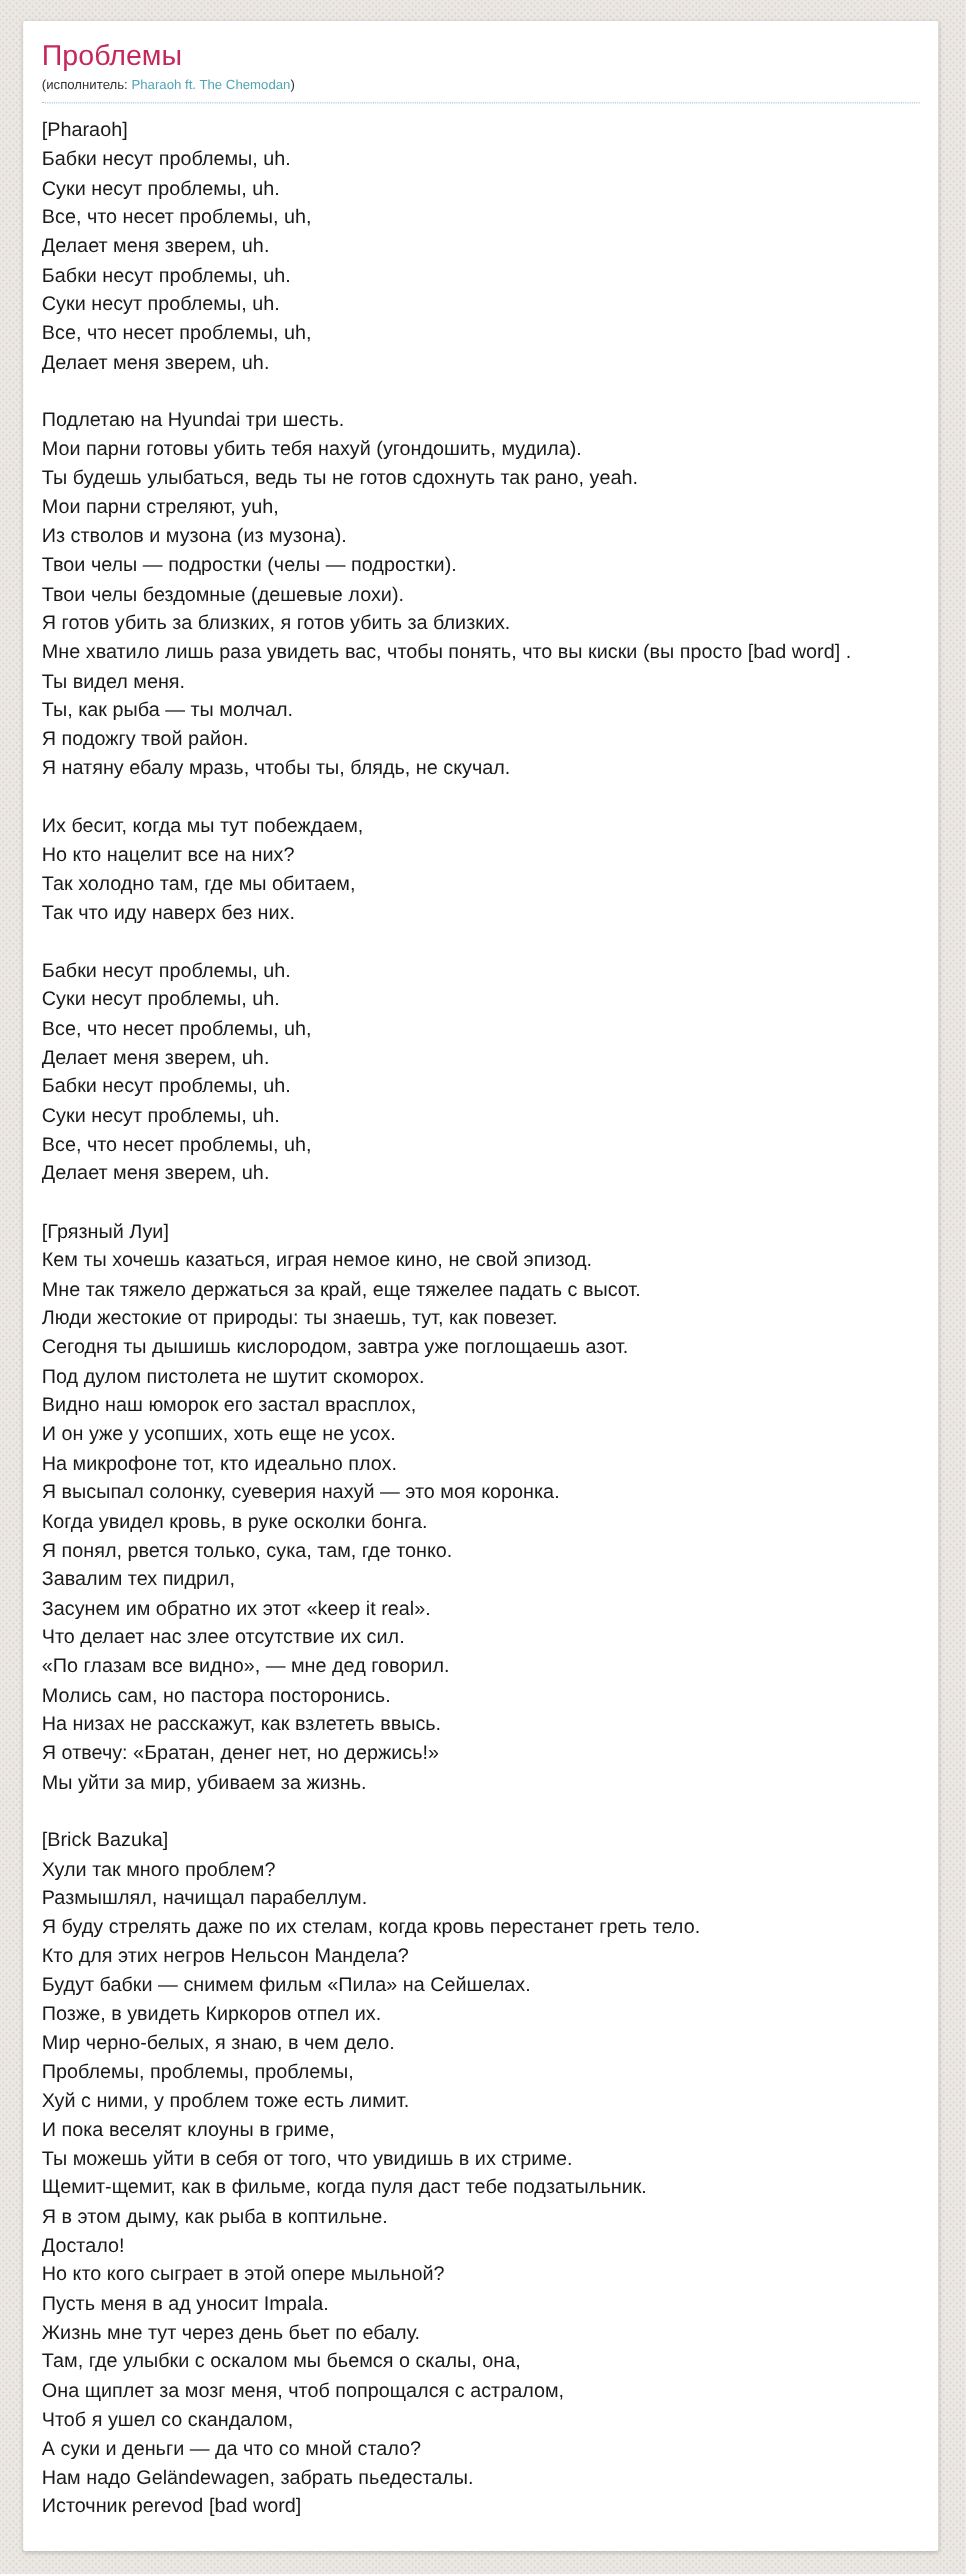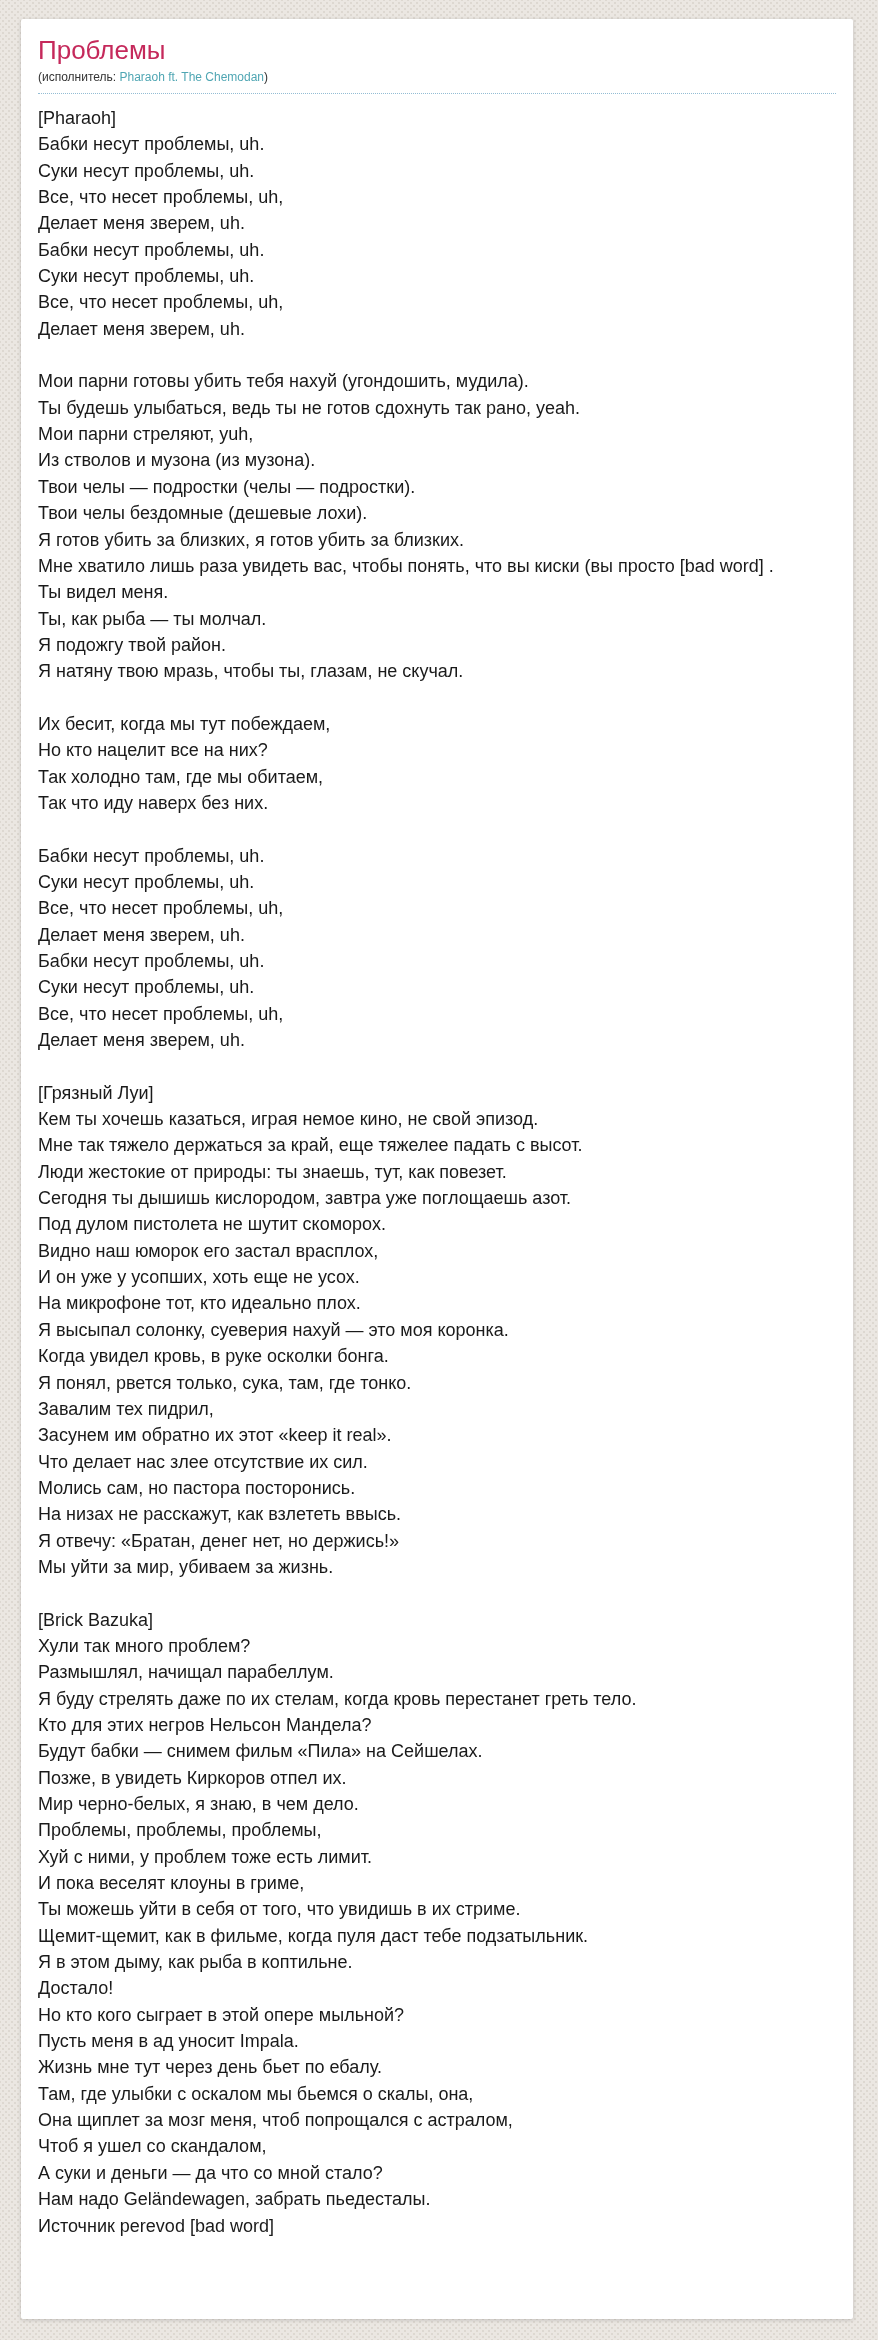--- a/index.html
+++ b/index.html
@@ -80,32 +80,33 @@
       <div class="lyric-line">[Pharaoh]</div>
       <div class="lyric-line">Бабки несут проблемы, uh.</div>
       <div class="lyric-line">Суки несут проблемы, uh.</div>
       <div class="lyric-line">Все, что несет проблемы, uh,</div>
       <div class="lyric-line">Делает меня зверем, uh.</div>
       <div class="lyric-line">Бабки несут проблемы, uh.</div>
       <div class="lyric-line">Суки несут проблемы, uh.</div>
       <div class="lyric-line">Все, что несет проблемы, uh,</div>
       <div class="lyric-line">Делает меня зверем, uh.</div>
       <div class="lyric-line">&nbsp;</div>
+      <div class="lyric-line">Подлетаю на Hyundai три шесть.</div>
       <div class="lyric-line">Мои парни готовы убить тебя нахуй (угондошить, мудила).</div>
       <div class="lyric-line">Ты будешь улыбаться, ведь ты не готов сдохнуть так рано, yeah.</div>
       <div class="lyric-line">Мои парни стреляют, yuh,</div>
       <div class="lyric-line">Из стволов и музона (из музона).</div>
       <div class="lyric-line">Твои челы — подростки (челы — подростки).</div>
       <div class="lyric-line">Твои челы бездомные (дешевые лохи).</div>
       <div class="lyric-line">Я готов убить за близких, я готов убить за близких.</div>
       <div class="lyric-line">Мне хватило лишь раза увидеть вас, чтобы понять, что вы киски (вы просто [bad word] .</div>
       <div class="lyric-line">Ты видел меня.</div>
       <div class="lyric-line">Ты, как рыба — ты молчал.</div>
       <div class="lyric-line">Я подожгу твой район.</div>
-      <div class="lyric-line">Я натяну твою мразь, чтобы ты, глазам, не скучал.</div>
+      <div class="lyric-line">Я натяну ебалу мразь, чтобы ты, блядь, не скучал.</div>
       <div class="lyric-line">&nbsp;</div>
       <div class="lyric-line">Их бесит, когда мы тут побеждаем,</div>
       <div class="lyric-line">Но кто нацелит все на них?</div>
       <div class="lyric-line">Так холодно там, где мы обитаем,</div>
       <div class="lyric-line">Так что иду наверх без них.</div>
       <div class="lyric-line">&nbsp;</div>
       <div class="lyric-line">Бабки несут проблемы, uh.</div>
       <div class="lyric-line">Суки несут проблемы, uh.</div>
       <div class="lyric-line">Все, что несет проблемы, uh,</div>
       <div class="lyric-line">Делает меня зверем, uh.</div>
@@ -122,20 +123,21 @@
       <div class="lyric-line">Под дулом пистолета не шутит скоморох.</div>
       <div class="lyric-line">Видно наш юморок его застал врасплох,</div>
       <div class="lyric-line">И он уже у усопших, хоть еще не усох.</div>
       <div class="lyric-line">На микрофоне тот, кто идеально плох.</div>
       <div class="lyric-line">Я высыпал солонку, суеверия нахуй — это моя коронка.</div>
       <div class="lyric-line">Когда увидел кровь, в руке осколки бонга.</div>
       <div class="lyric-line">Я понял, рвется только, сука, там, где тонко.</div>
       <div class="lyric-line">Завалим тех пидрил,</div>
       <div class="lyric-line">Засунем им обратно их этот «keep it real».</div>
       <div class="lyric-line">Что делает нас злее отсутствие их сил.</div>
+      <div class="lyric-line">«По глазам все видно», — мне дед говорил.</div>
       <div class="lyric-line">Молись сам, но пастора посторонись.</div>
       <div class="lyric-line">На низах не расскажут, как взлететь ввысь.</div>
       <div class="lyric-line">Я отвечу: «Братан, денег нет, но держись!»</div>
       <div class="lyric-line">Мы уйти за мир, убиваем за жизнь.</div>
       <div class="lyric-line">&nbsp;</div>
       <div class="lyric-line">[Brick Bazuka]</div>
       <div class="lyric-line">Хули так много проблем?</div>
       <div class="lyric-line">Размышлял, начищал парабеллум.</div>
       <div class="lyric-line">Я буду стрелять даже по их стелам, когда кровь перестанет греть тело.</div>
       <div class="lyric-line">Кто для этих негров Нельсон Мандела?</div>

